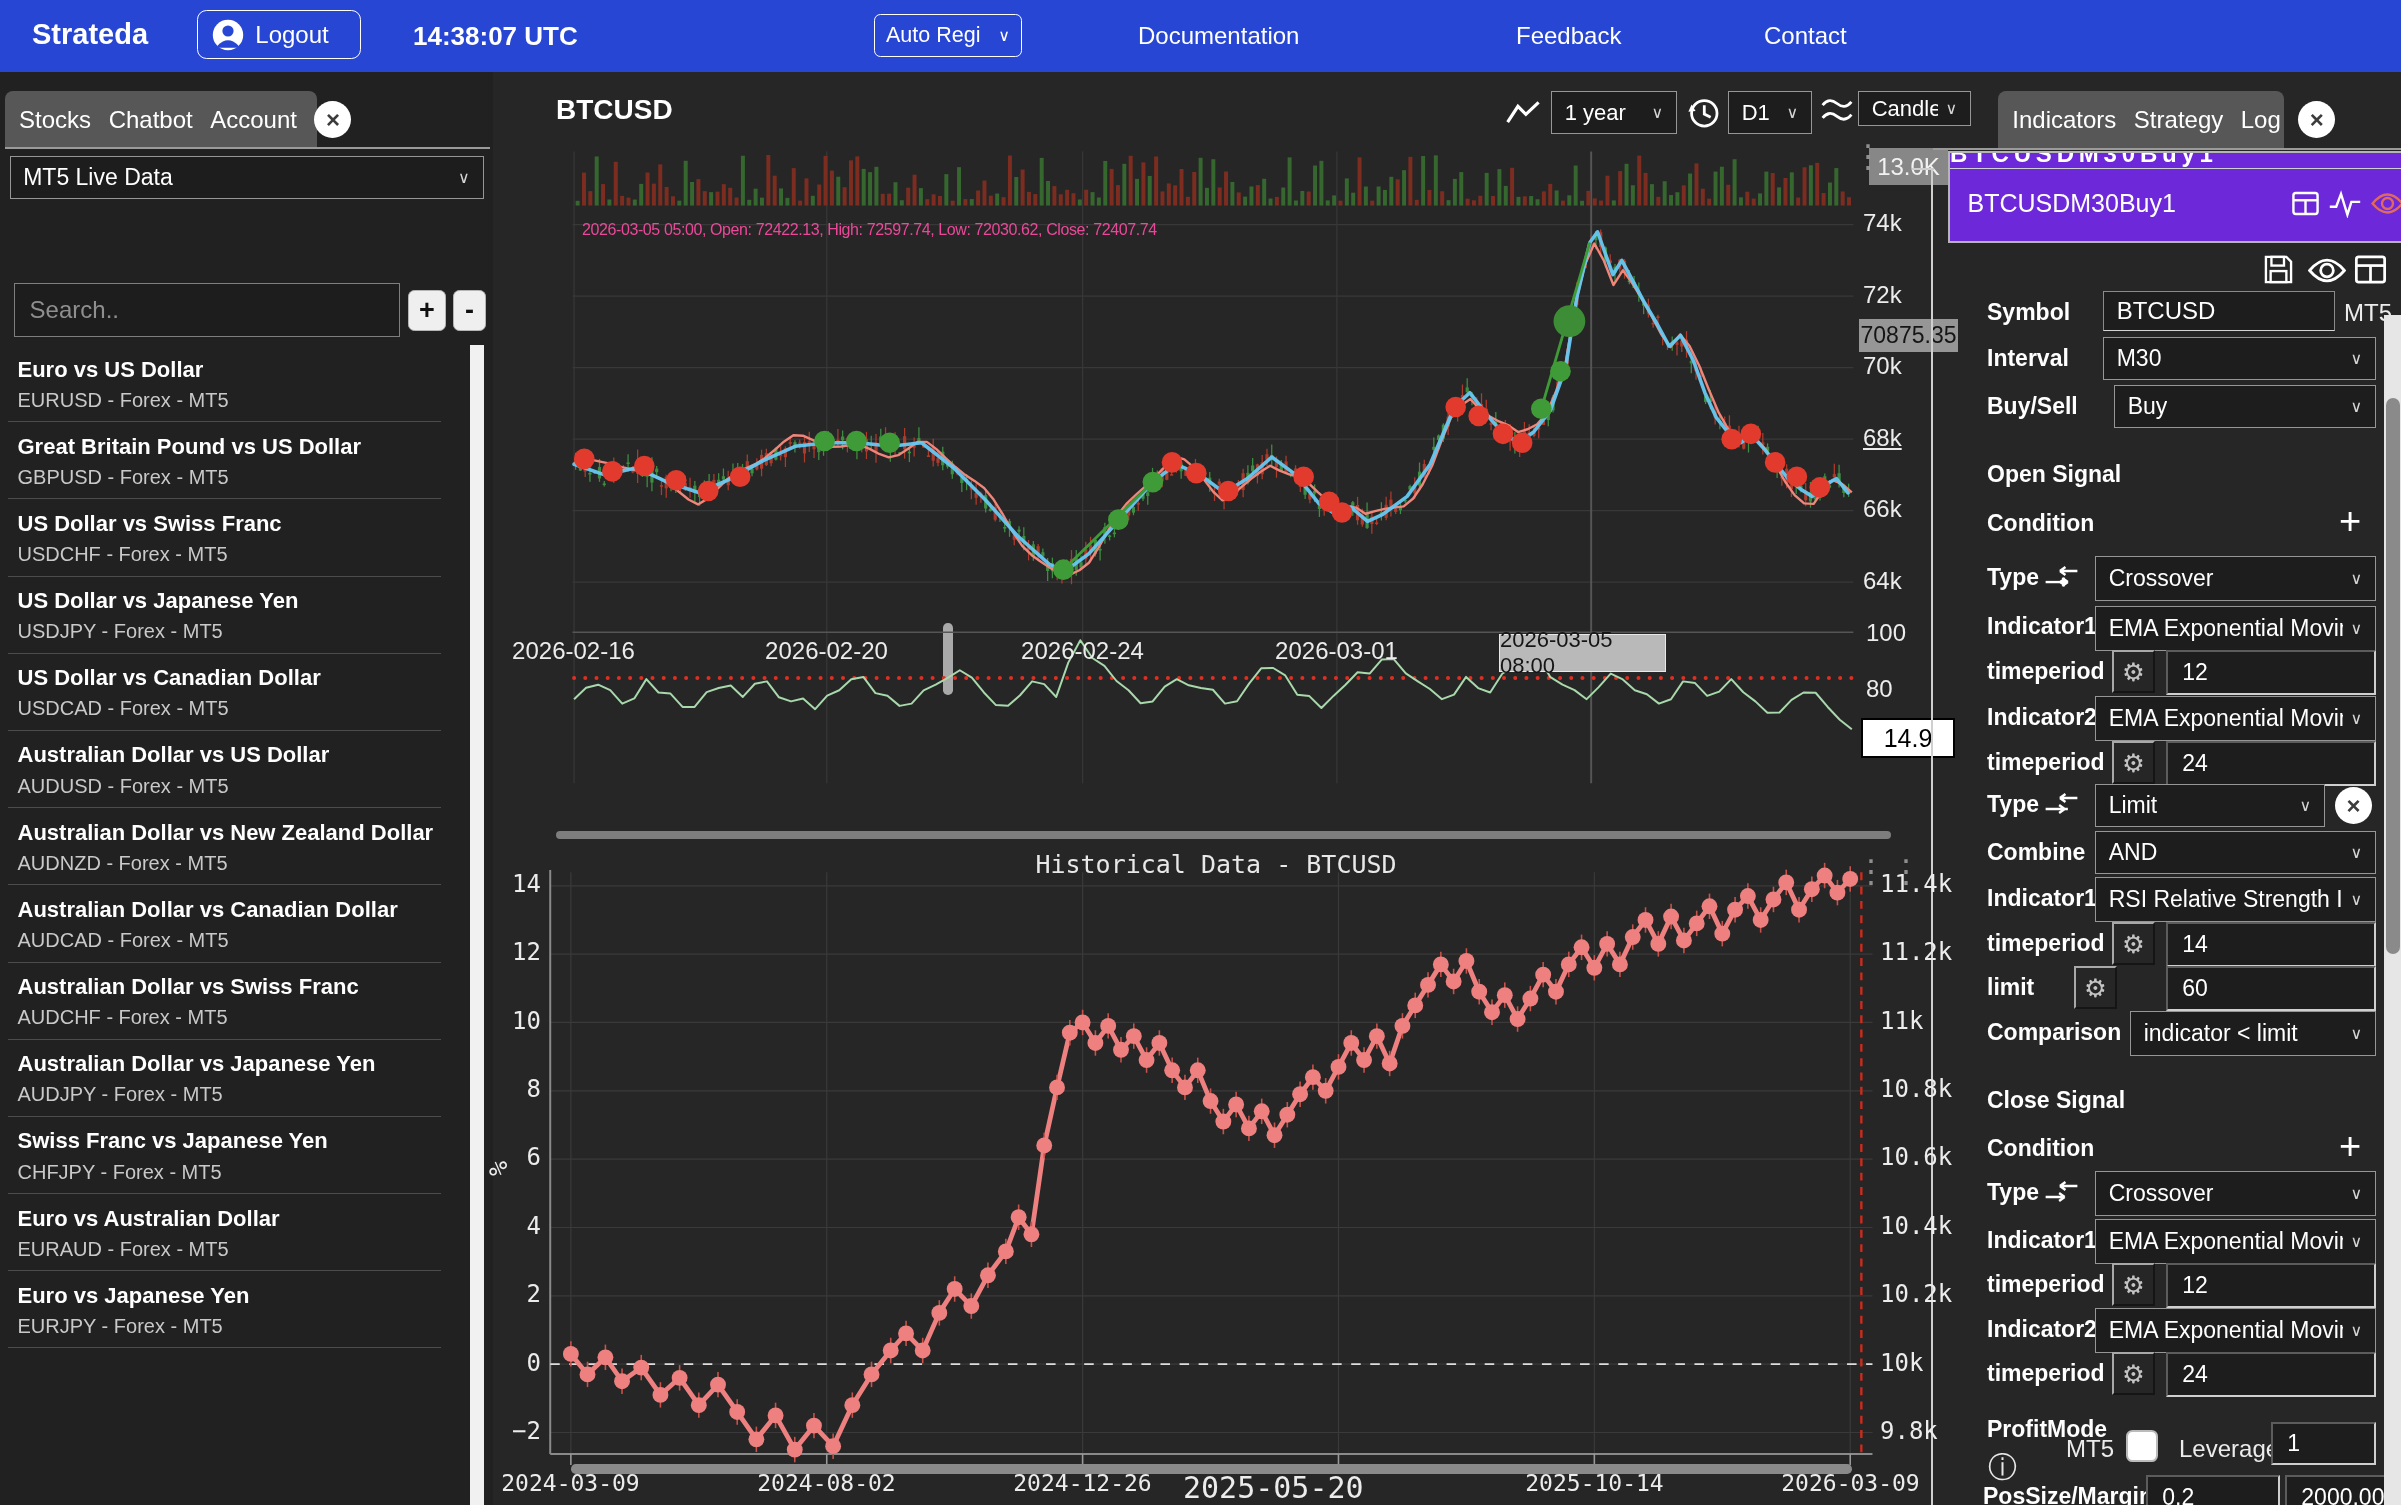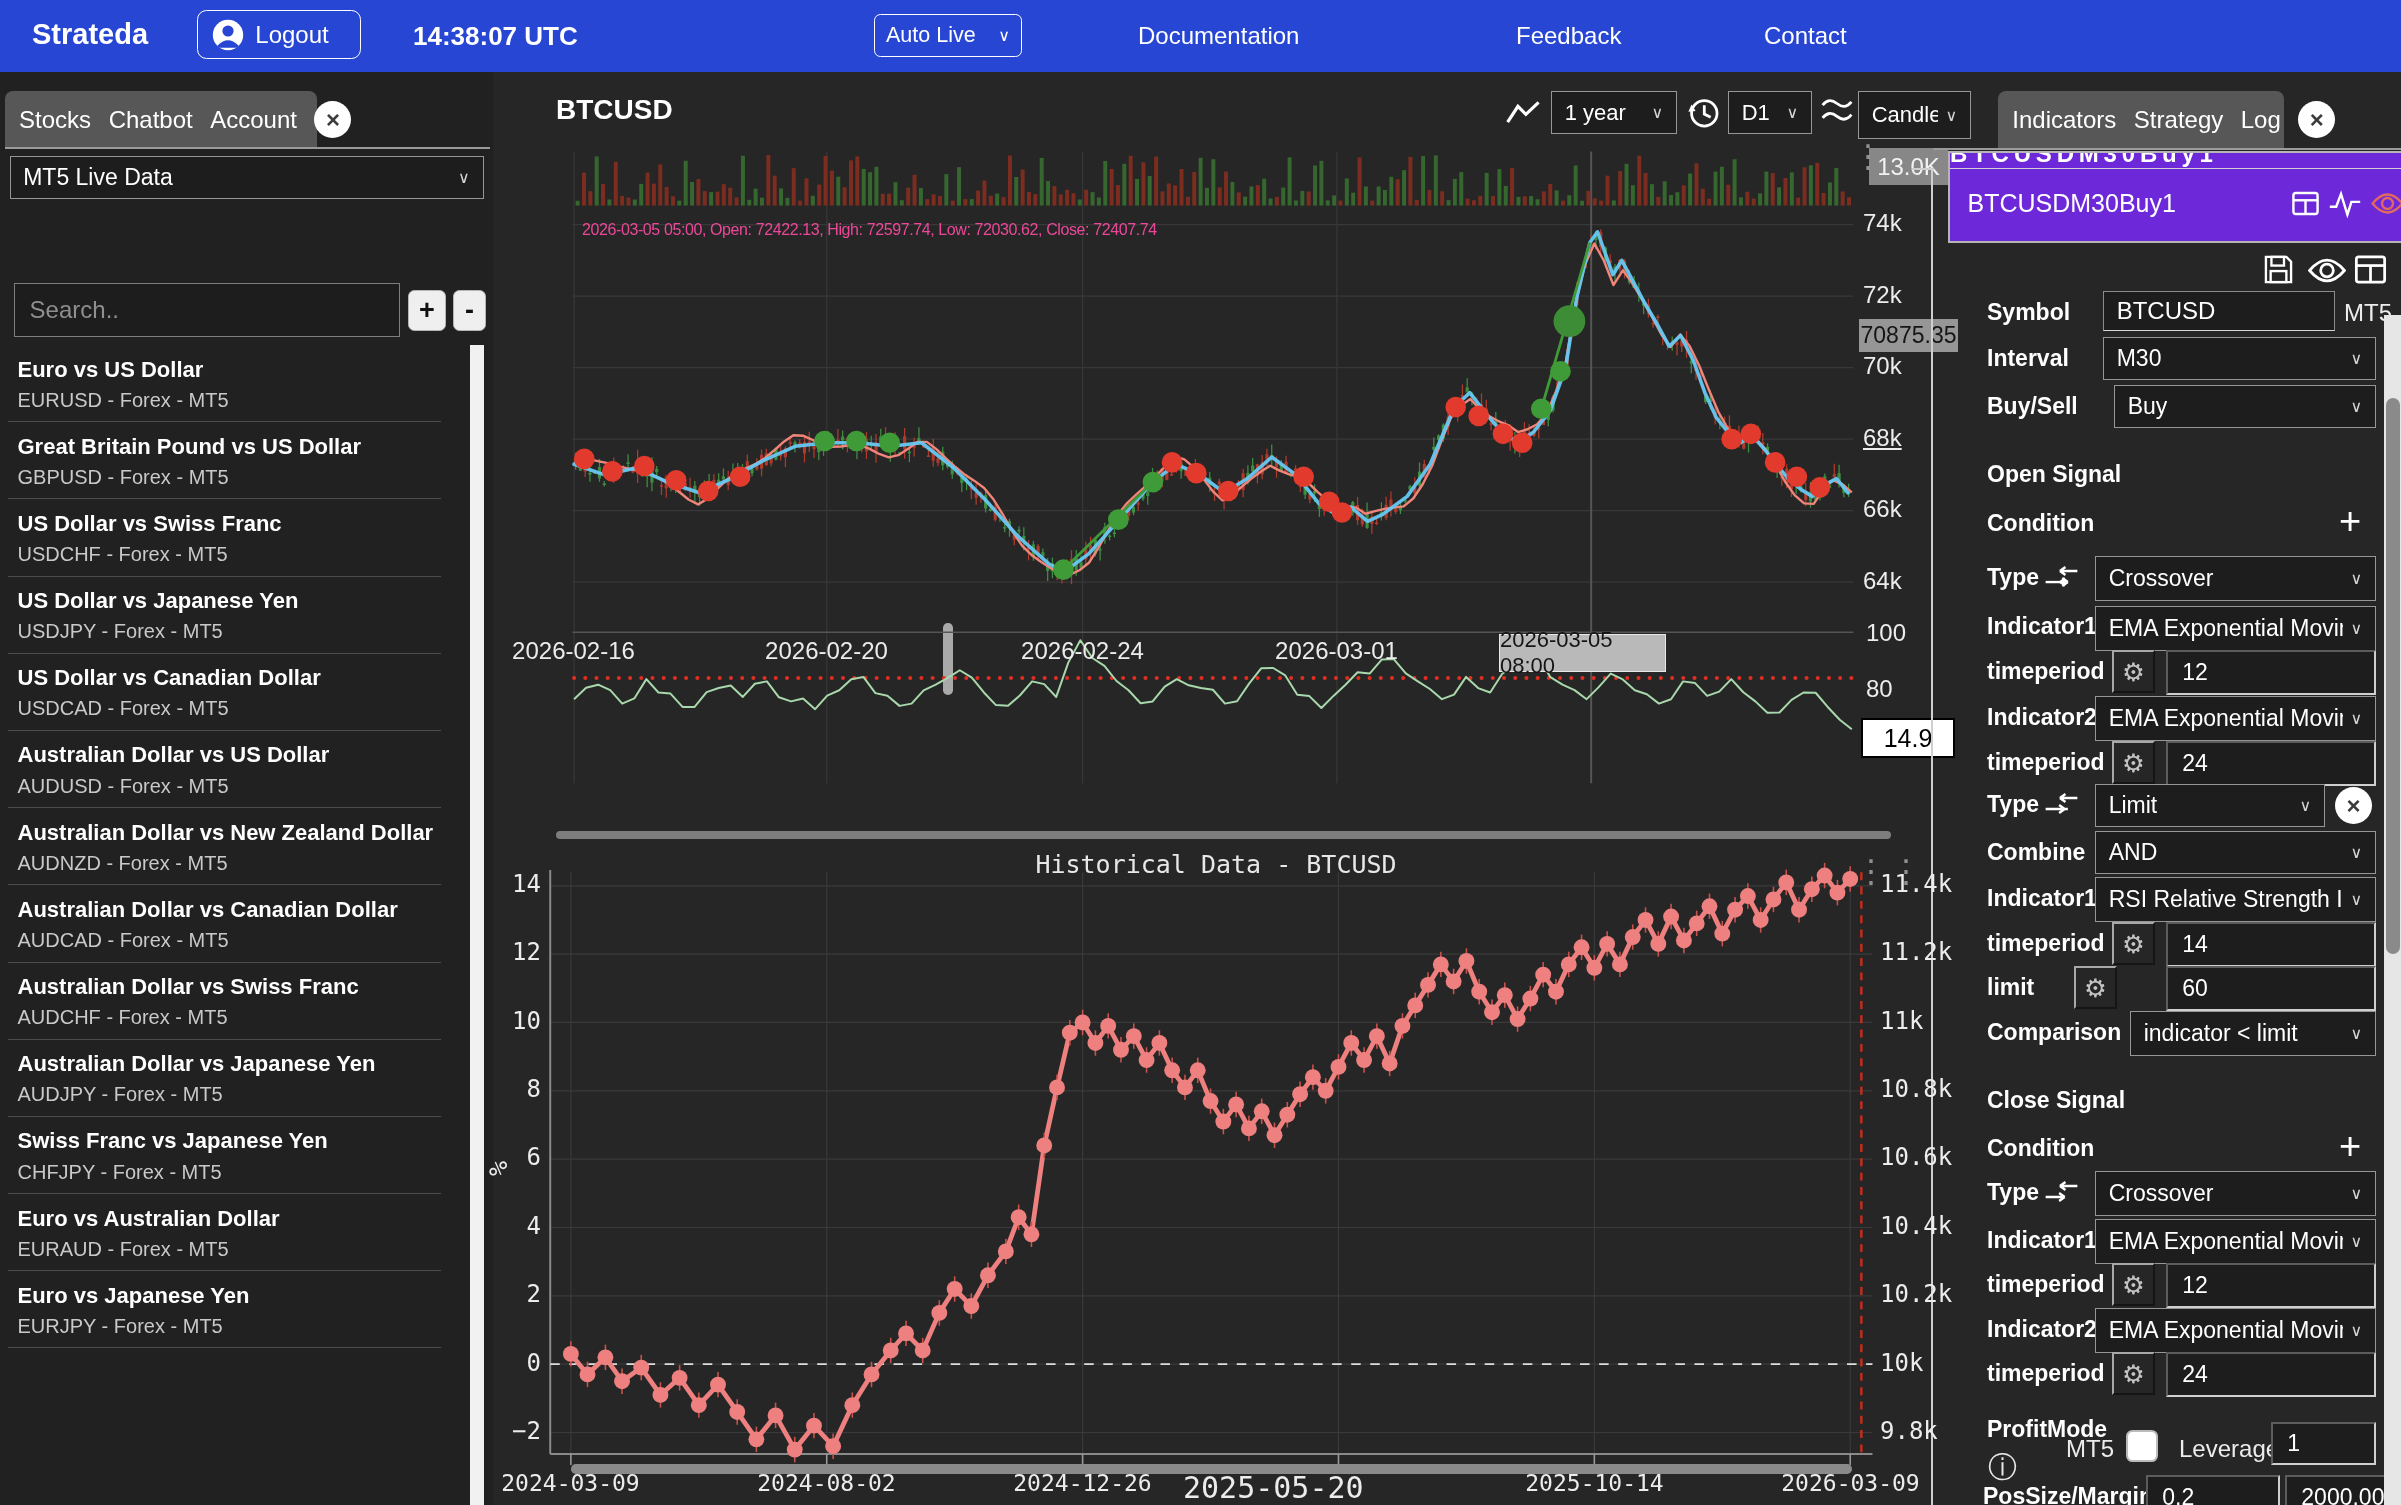--- a/index.html
+++ b/index.html
@@ -51,21 +51,21 @@
   <div class="logoutbtn">
     <svg width="32" height="32" viewBox="0 0 40 40">
         <circle cx="20" cy="20" r="19" fill="#fff"></circle>
         <circle cx="20" cy="15" r="7" fill="#2746d3"></circle>
         <path d="M7 33 Q20 20 33 33 L33 36 L7 36 Z" fill="#2746d3"></path>
       </svg>
     <span>Logout</span>
   </div>
   <div class="navtime">14:38:07 UTC</div>
   <div class="navsel">
-      <span>Auto Live</span>
+      <span>Auto Regi</span>
     </div>
   <span class="navlink" style="left:1138px">Documentation</span>
   <span class="navlink" style="left:1516px">Feedback</span>
   <span class="navlink" style="left:1764px">Contact</span>
 </div>
 
 <div class="sidebar">
   <div class="tabbar" style="left:4.8px;top:19px;width:312px;height:57px">
     <span>Stocks</span>
     <span>Chatbot</span>
@@ -150,21 +150,21 @@
   <polyline points="23,14 23,25 31,29" fill="none" stroke="#fff" stroke-width="3.5"></polyline>
   <path d="M7 13 L3 22 L12 21 Z" fill="#fff"></path>
 </svg>
 <div class="sel abs" style="left:1728px;top:91px;width:84px;height:43px;font-size:22px">
     <span>D1</span>
   </div>
 <svg class="abs" style="left:1821px;top:97px" width="32" height="29" viewBox="0 0 40 36">
   <path d="M2 10 Q10 0 20 8 T38 6" fill="none" stroke="#fff" stroke-width="3.5"></path>
   <path d="M2 26 Q10 16 20 24 T38 22" fill="none" stroke="#fff" stroke-width="3.5"></path>
 </svg>
-<div class="sel abs" style="left:1858px;top:91px;width:113px;height:48px;font-size:22px">
+<div class="sel abs" style="left:1858px;top:91px;width:113px;height:35px;font-size:22px">
     <span>Candle</span>
   </div>
 
 <svg id="mainsvg" class="abs" style="left:493px;top:72px" width="1478" height="755" viewBox="620 90 1860 950">
     <line x1="720" x2="2332" y1="282" y2="282" stroke="#383838" stroke-width="1.5"></line>
     <line x1="720" x2="2332" y1="372" y2="372" stroke="#383838" stroke-width="1.5"></line>
     <line x1="720" x2="2332" y1="462" y2="462" stroke="#383838" stroke-width="1.5"></line>
     <line x1="720" x2="2332" y1="552" y2="552" stroke="#383838" stroke-width="1.5"></line>
     <line x1="720" x2="2332" y1="642" y2="642" stroke="#383838" stroke-width="1.5"></line>
     <line x1="720" x2="2332" y1="732" y2="732" stroke="#383838" stroke-width="1.5"></line>

